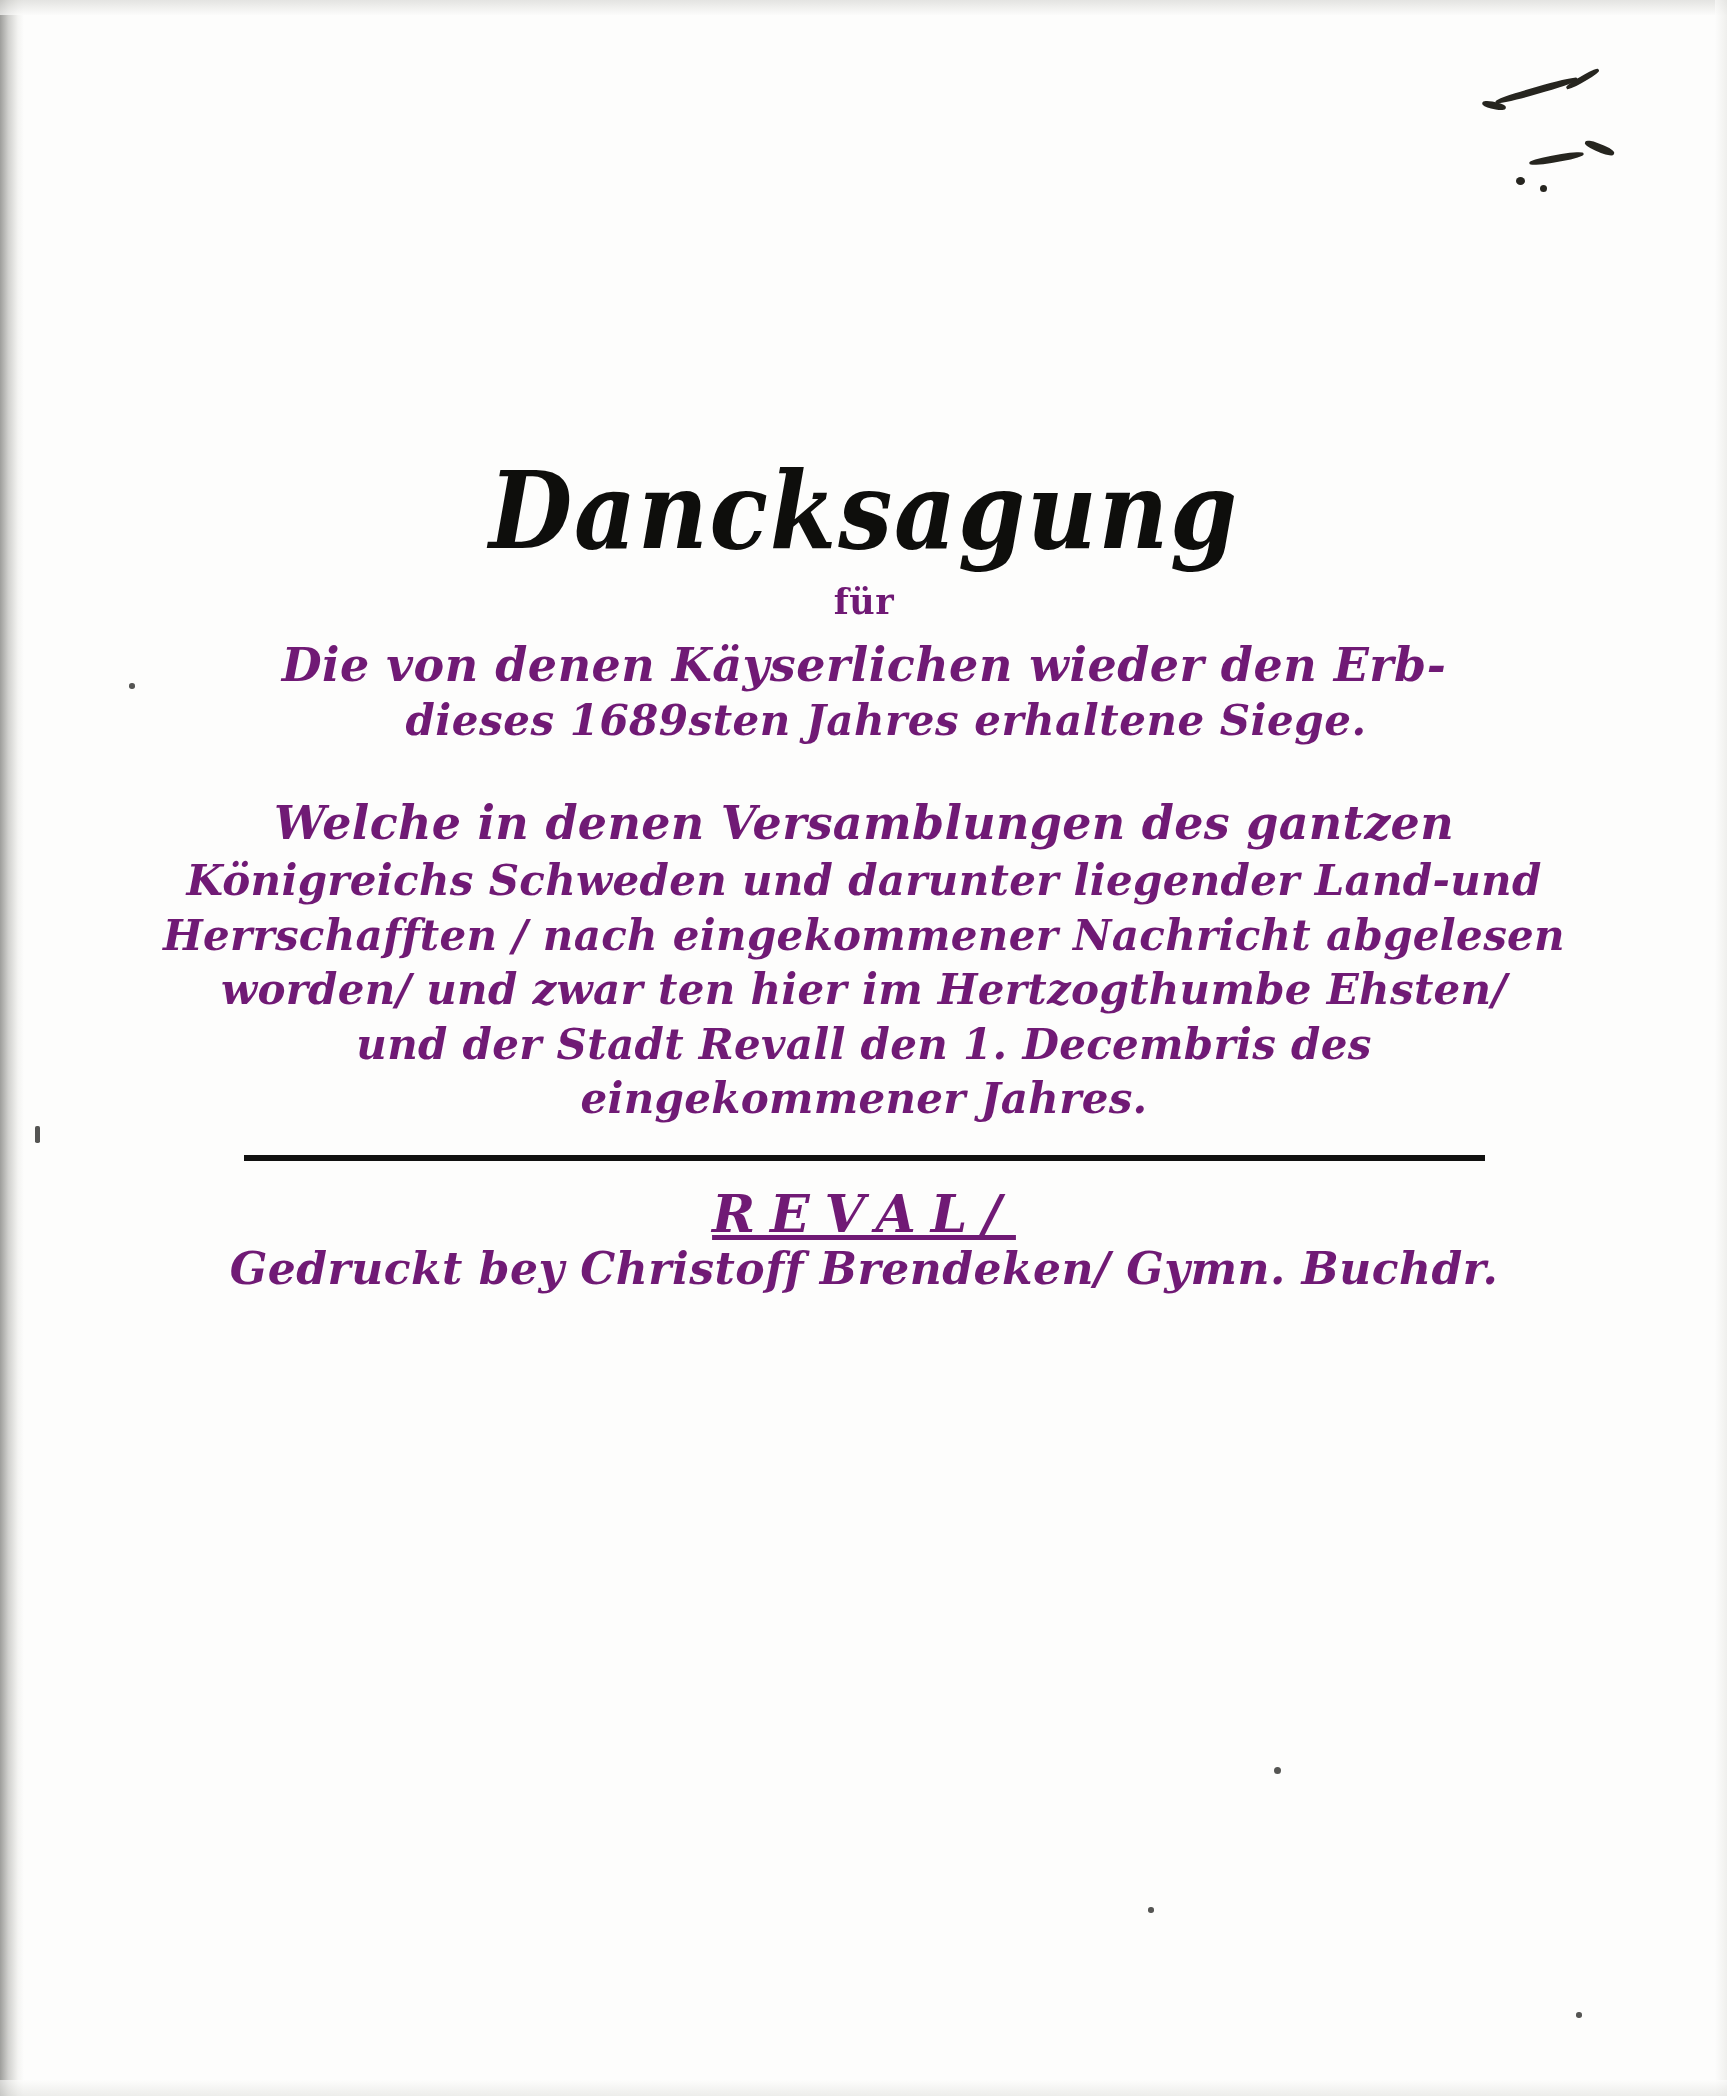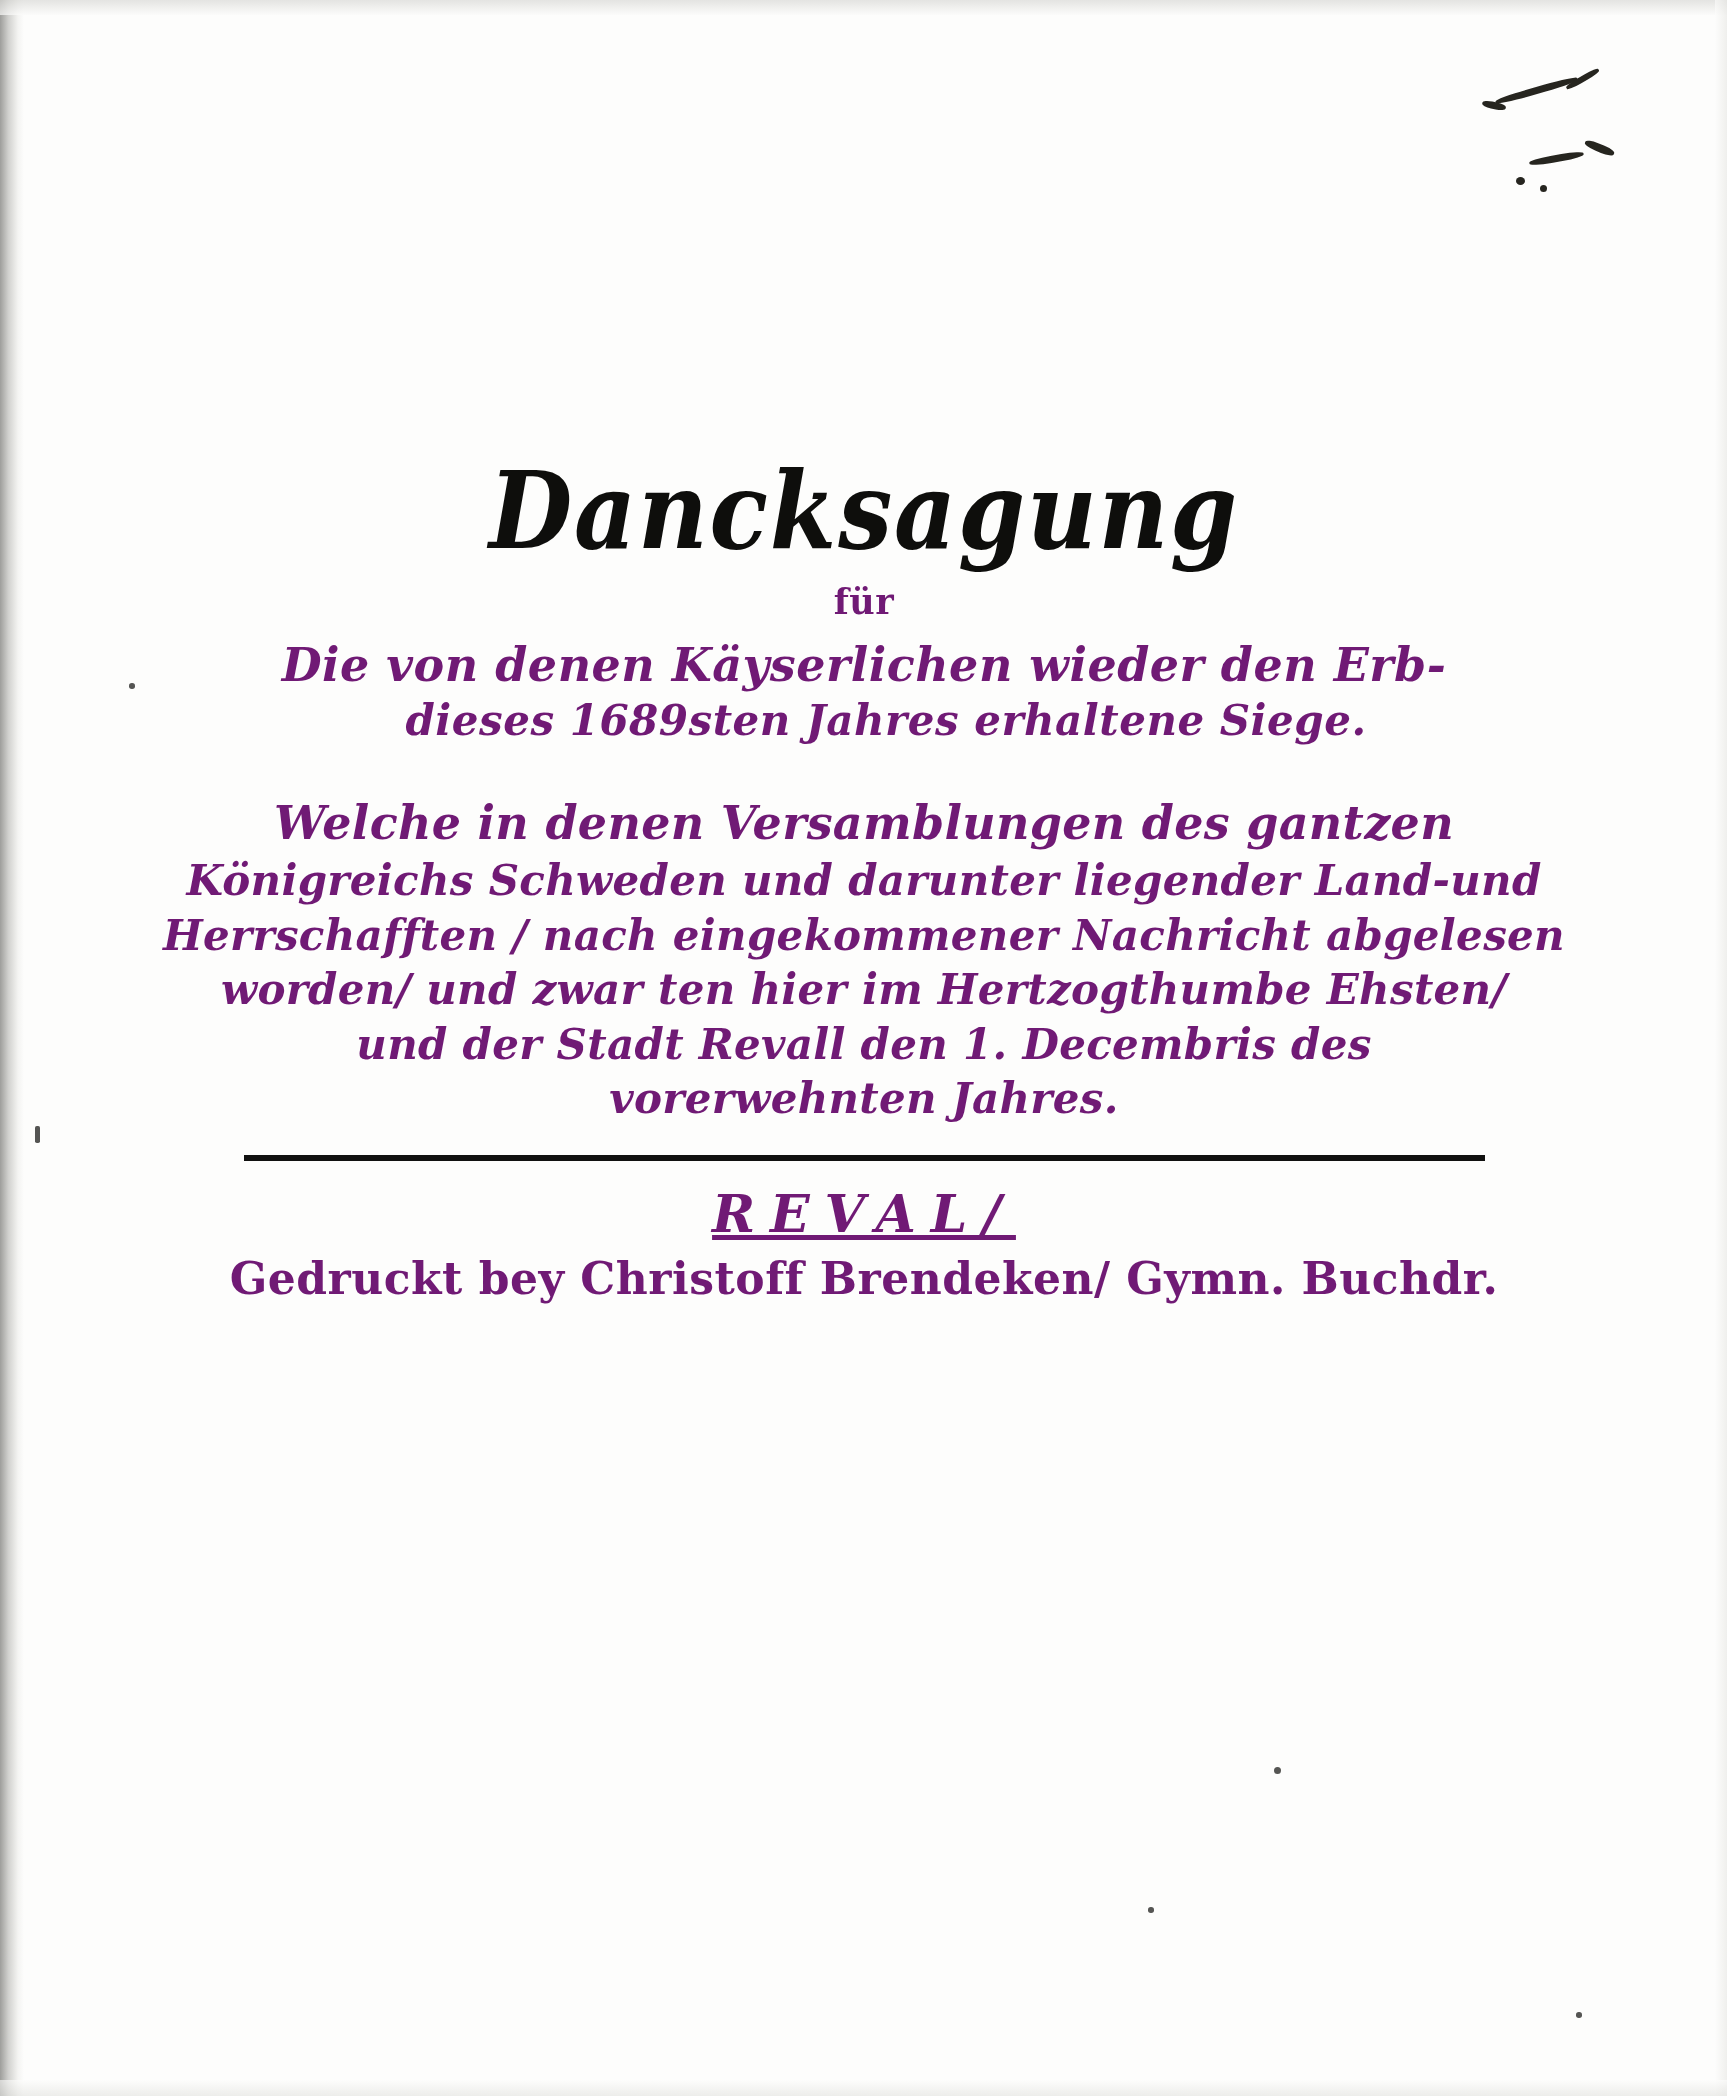--- a/index.html
+++ b/index.html
@@ -145,23 +145,24 @@
   }
   #imprint-place {
     font-size: 52px;
     font-weight: 700;
     font-style: italic;
     letter-spacing: 14.8px;
     line-height: 1.1;
     text-decoration: underline;
   }
   #imprint-printer {
-    margin-top: 11px;
+    margin-top: 1px;
     font-size: 44px;
     font-weight: 700;
+    font-style: italic;
     letter-spacing: 0.5px;
     padding: 0 83px;
     line-height: 1.15;
   }
 </style>
 </head>
 <body>
 
 <div id="page">
 
@@ -196,21 +197,21 @@
       <div class="subtitle-line fraktur l1">Die von denen Käyserlichen wieder den Erb-</div>
       <div class="subtitle-line fraktur l3">dieses 1689sten Jahres erhaltene Siege.</div>
     </div>
 
     <div id="body-block">
       <div class="body-line fraktur l1">Welche in denen Versamblungen des gantzen</div>
       <div class="body-line fraktur">Königreichs Schweden und darunter liegender Land-und</div>
       <div class="body-line fraktur">Herrschafften / nach eingekommener Nachricht abgelesen</div>
       <div class="body-line fraktur">worden/ und zwar ten hier im Hertzogthumbe Ehsten/</div>
       <div class="body-line fraktur">und der Stadt Revall den 1. Decembris des</div>
-      <div class="body-line fraktur">vorerwehnten Jahres.</div>
+      <div class="body-line fraktur">eingekommener Jahres.</div>
     </div>
 
     <div id="rule"></div>
 
     <div id="imprint-block">
       <div id="imprint-place" class="fraktur">REVAL/</div>
       <div id="imprint-printer" class="fraktur">Gedruckt bey Christoff Brendeken/  Gymn. Buchdr.</div>
     </div>
 
   </div>

